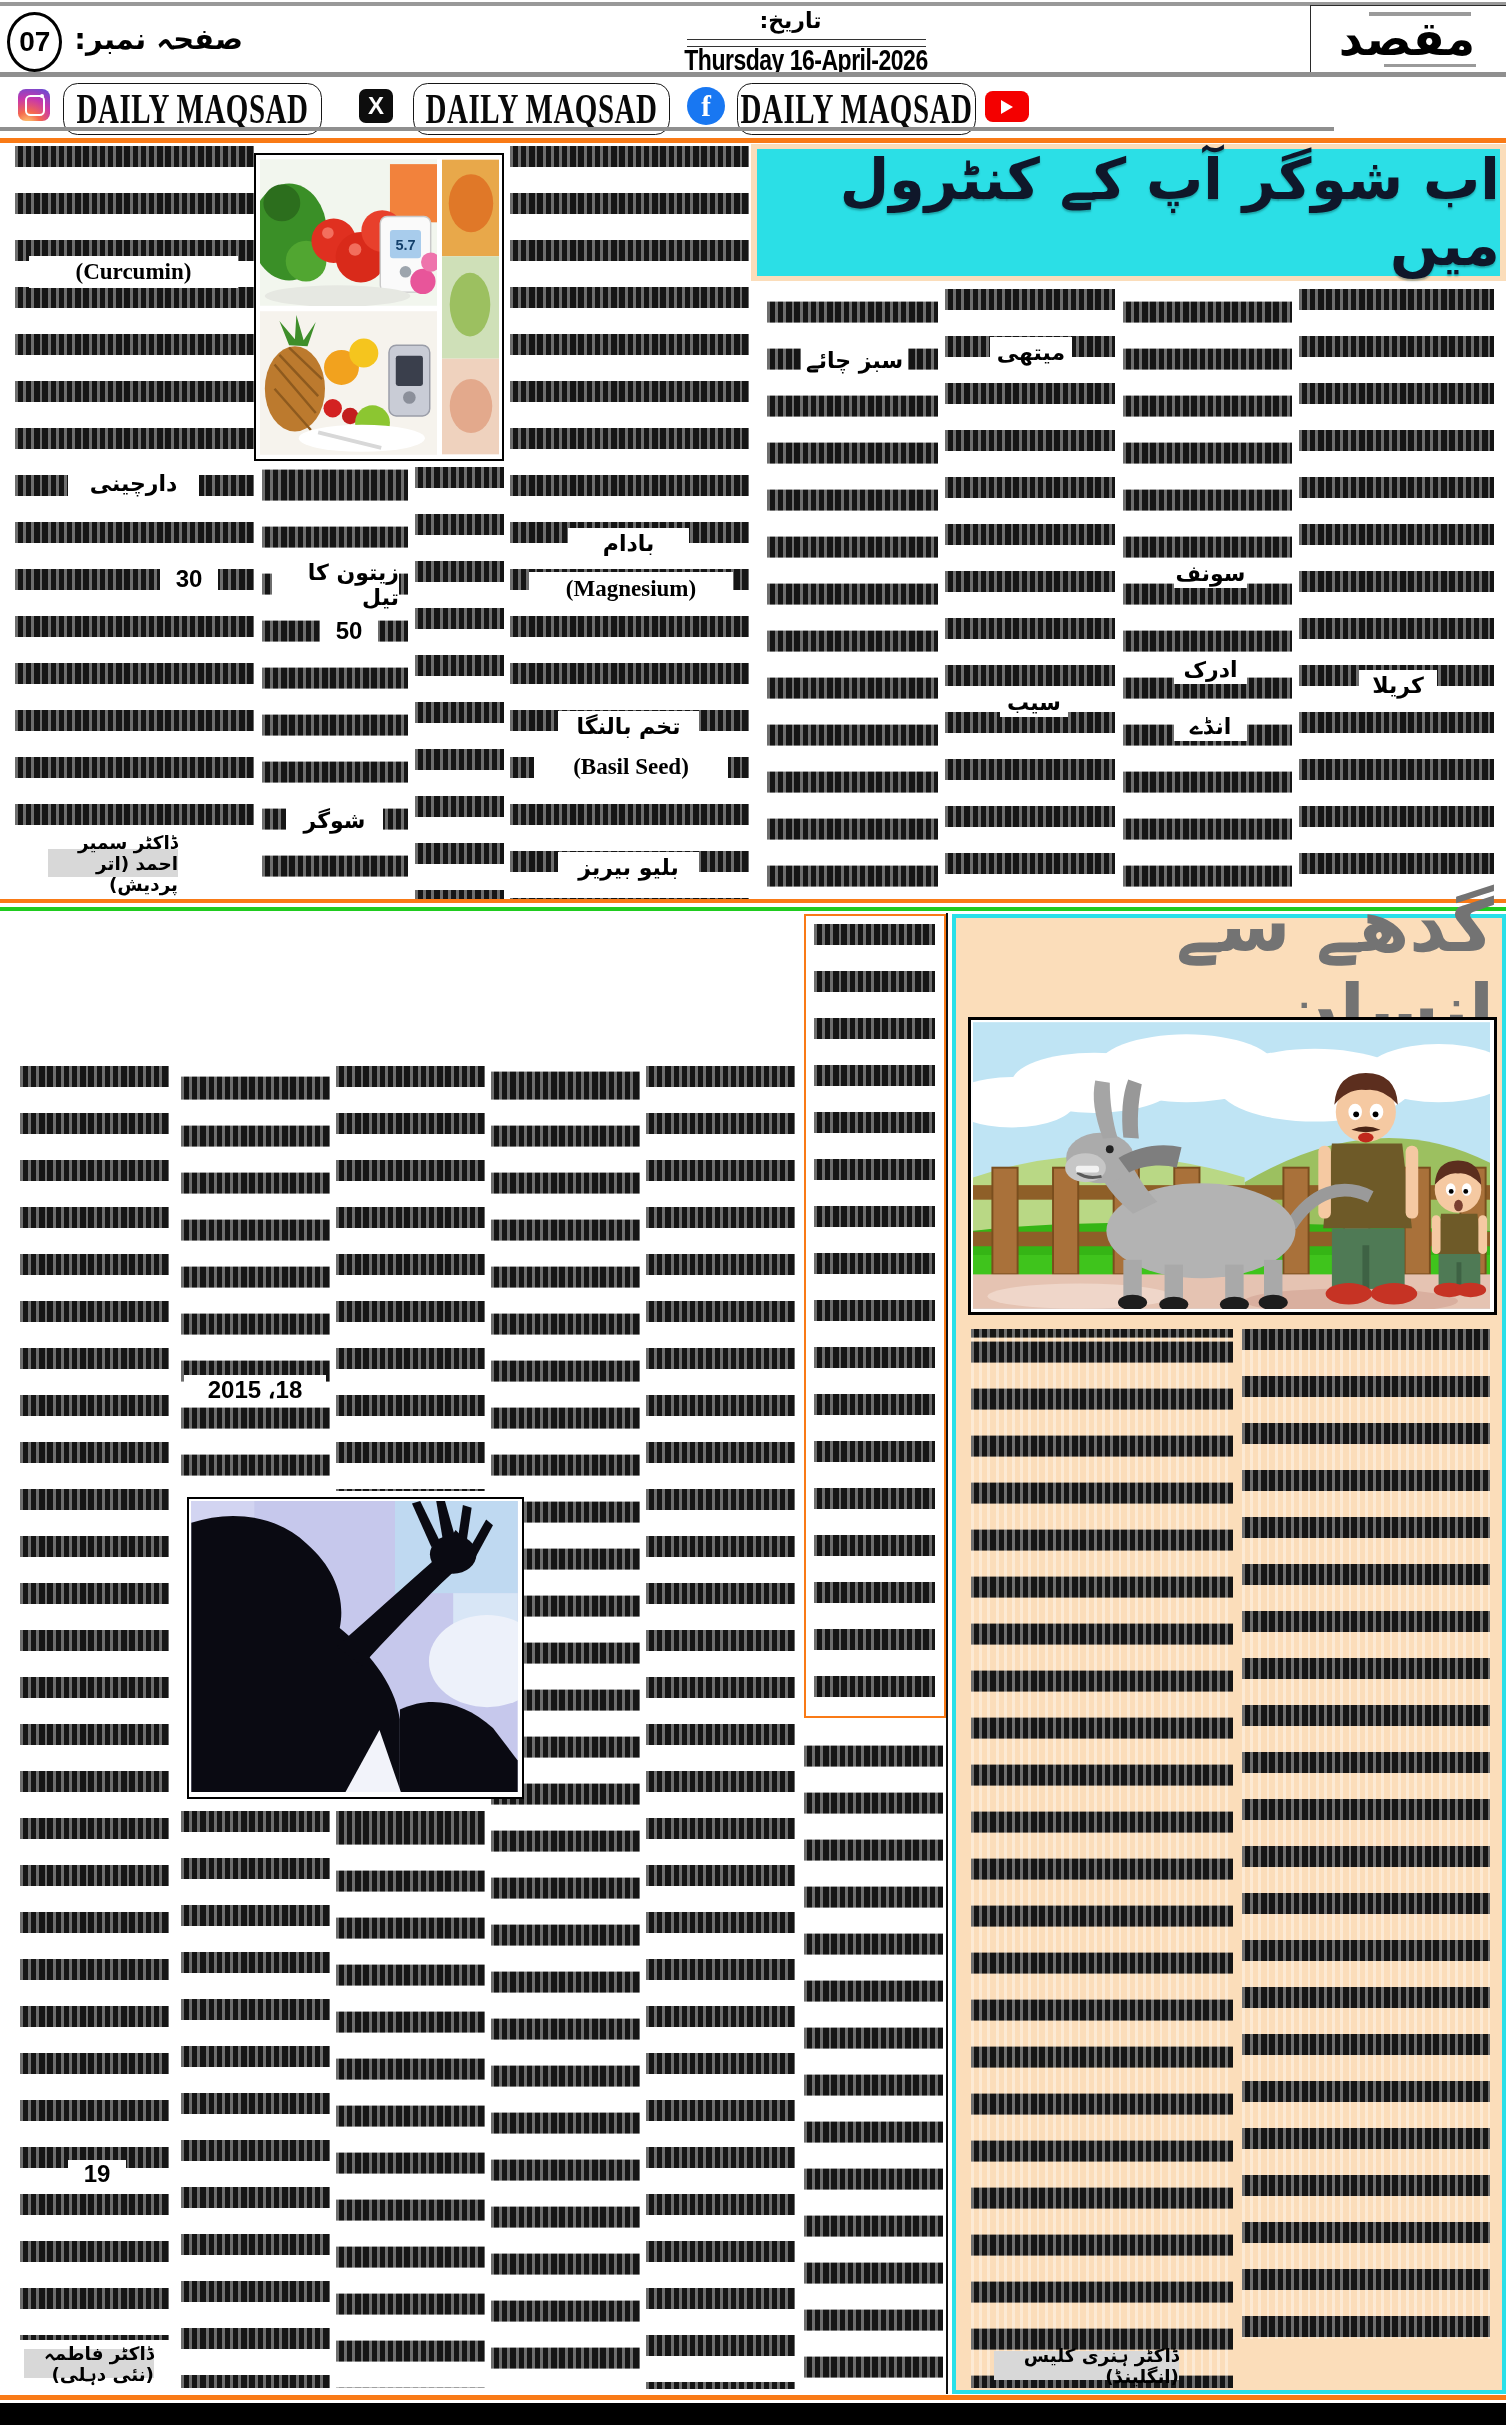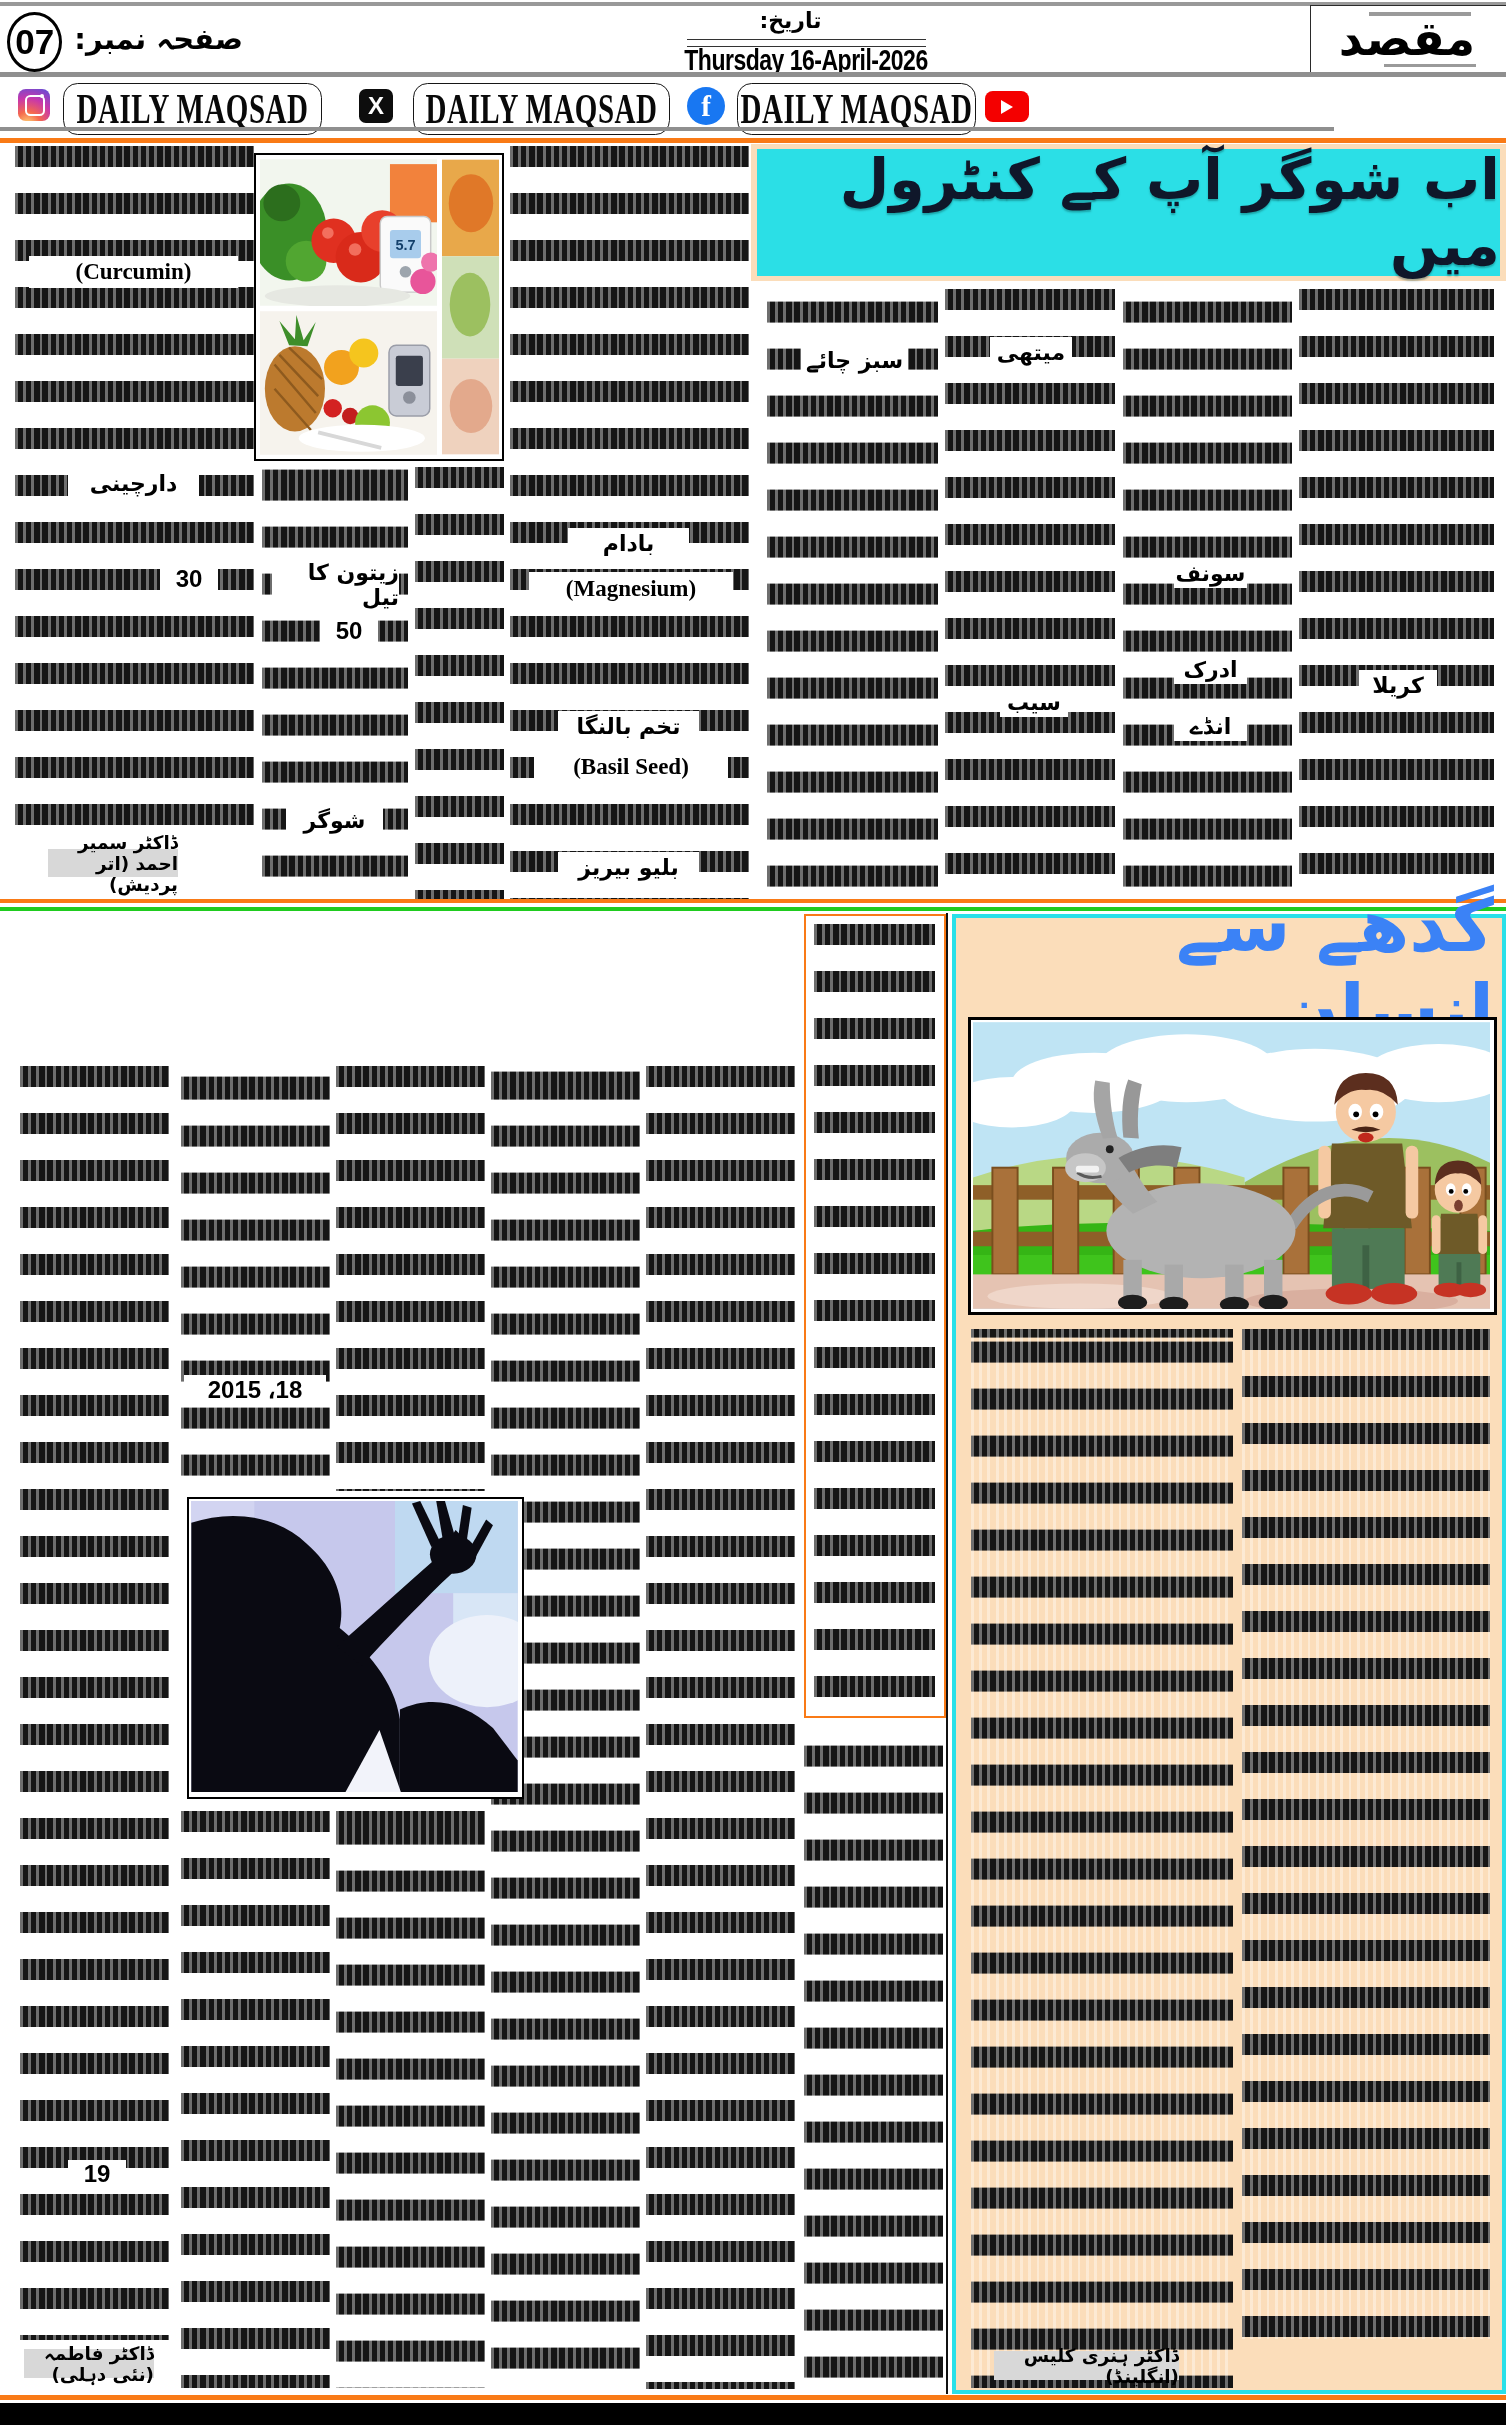--- a/index.html
+++ b/index.html
@@ -28,21 +28,21 @@
 </style>
 </head>
 <body>
 
 <div id="page">
 
   <div class="rule" style="left:0;top:1.5px;width:1506px;height:4.9px;background:#999;"></div>
 
   <div class="abs" style="left:7.3px;top:11.6px;width:49px;height:54px;border:3.9px solid #000;border-radius:50%;
               display:flex;align-items:center;justify-content:center;">
-    <span style="font-family:'Liberation Sans',sans-serif;font-weight:bold;font-size:35px;">07</span>
+    <span style="font-family:'Liberation Sans',sans-serif;font-weight:bold;font-size:28px;">07</span>
   </div>
   <div class="abs urdu" style="left:68px;top:14.6px;width:175px;height:49px;display:flex;align-items:center;justify-content:flex-start;
               font-weight:bold;font-size:29px;">صفحہ نمبر:</div>
 
   <div class="abs urdu" style="left:747px;top:5.8px;width:87px;height:30px;display:flex;align-items:center;justify-content:center;
               font-weight:bold;font-size:22px;">تاریخ:</div>
   <div class="abs" style="left:687px;top:39px;width:239px;height:5.8px;
               border-top:1px solid #333;border-bottom:1px solid #333;"></div>
   <div class="abs" style="left:670px;top:46px;width:272px;height:29px;display:flex;align-items:center;justify-content:center;
               font-family:'Liberation Sans',sans-serif;font-weight:bold;font-size:23px;letter-spacing:-0.5px;
@@ -208,21 +208,21 @@
       <ellipse cx="540" cy="110" rx="48" ry="40" fill="#0A0A12"></ellipse>
       <path d="M430 600 L430 430 C500 398 565 418 622 468 L673 535 L673 600 Z" fill="#0A0A12"></path>
       <path d="M318 600 L388 472 L432 600 Z" fill="#F2F3FA"></path>
     </svg>
   </div>
 
   <div class="rule" style="left:946px;top:913px;width:1.9px;height:1481px;background:#111;"></div>
 
   <div class="abs" style="left:952px;top:914px;width:554px;height:1480px;border:4.9px solid #29E0E8;box-sizing:border-box;background:#FBDDBA;"></div>
 
-  <div class="headcal urdu" style="position:absolute;left:970px;top:922px;width:524px;height:92px;color:#3b82f6;font-size:73px;">گدھے سے انسان</div>
+  <div class="headcal urdu" style="position:absolute;left:970px;top:922px;width:524px;height:92px;color:#737373;font-size:73px;">گدھے سے انسان</div>
 
   <div class="abs" style="left:968px;top:1017px;width:529px;height:298px;border:3.9px solid #000;box-sizing:border-box;background:#fff;">
     <svg style="position:absolute;left:1.9px;top:1.9px;" width="517" height="287" viewBox="0 0 1066 591">
       <rect width="1066" height="591" fill="#BFE4F4"></rect>
       <ellipse cx="250" cy="125" rx="170" ry="62" fill="#FFFFFF"></ellipse>
       <ellipse cx="440" cy="95" rx="185" ry="70" fill="#FFFFFF"></ellipse>
       <ellipse cx="705" cy="130" rx="200" ry="75" fill="#FFFFFF"></ellipse>
       <ellipse cx="960" cy="105" rx="150" ry="60" fill="#FFFFFF"></ellipse>
       <ellipse cx="80" cy="165" rx="130" ry="52" fill="#FFFFFF"></ellipse>
       <path d="M560 330 Q830 170 1066 290 L1066 430 L560 430 Z" fill="#9CC060"></path>

